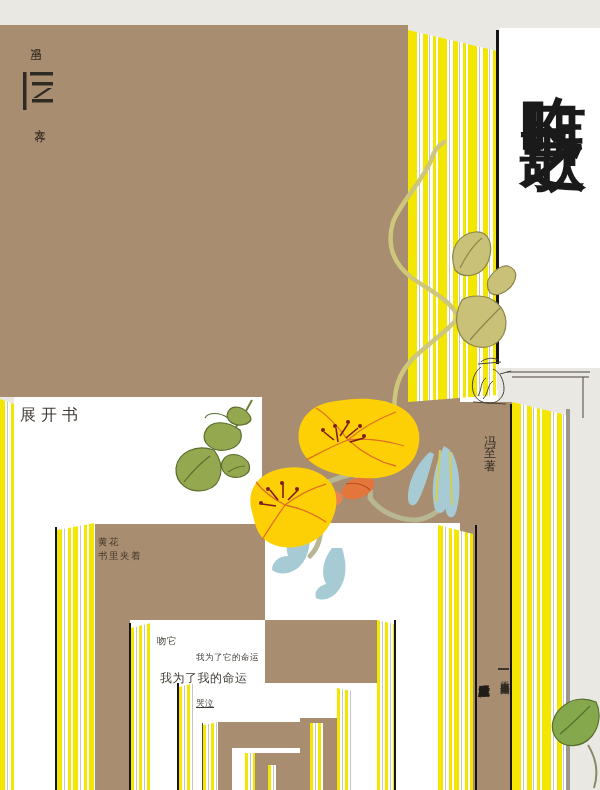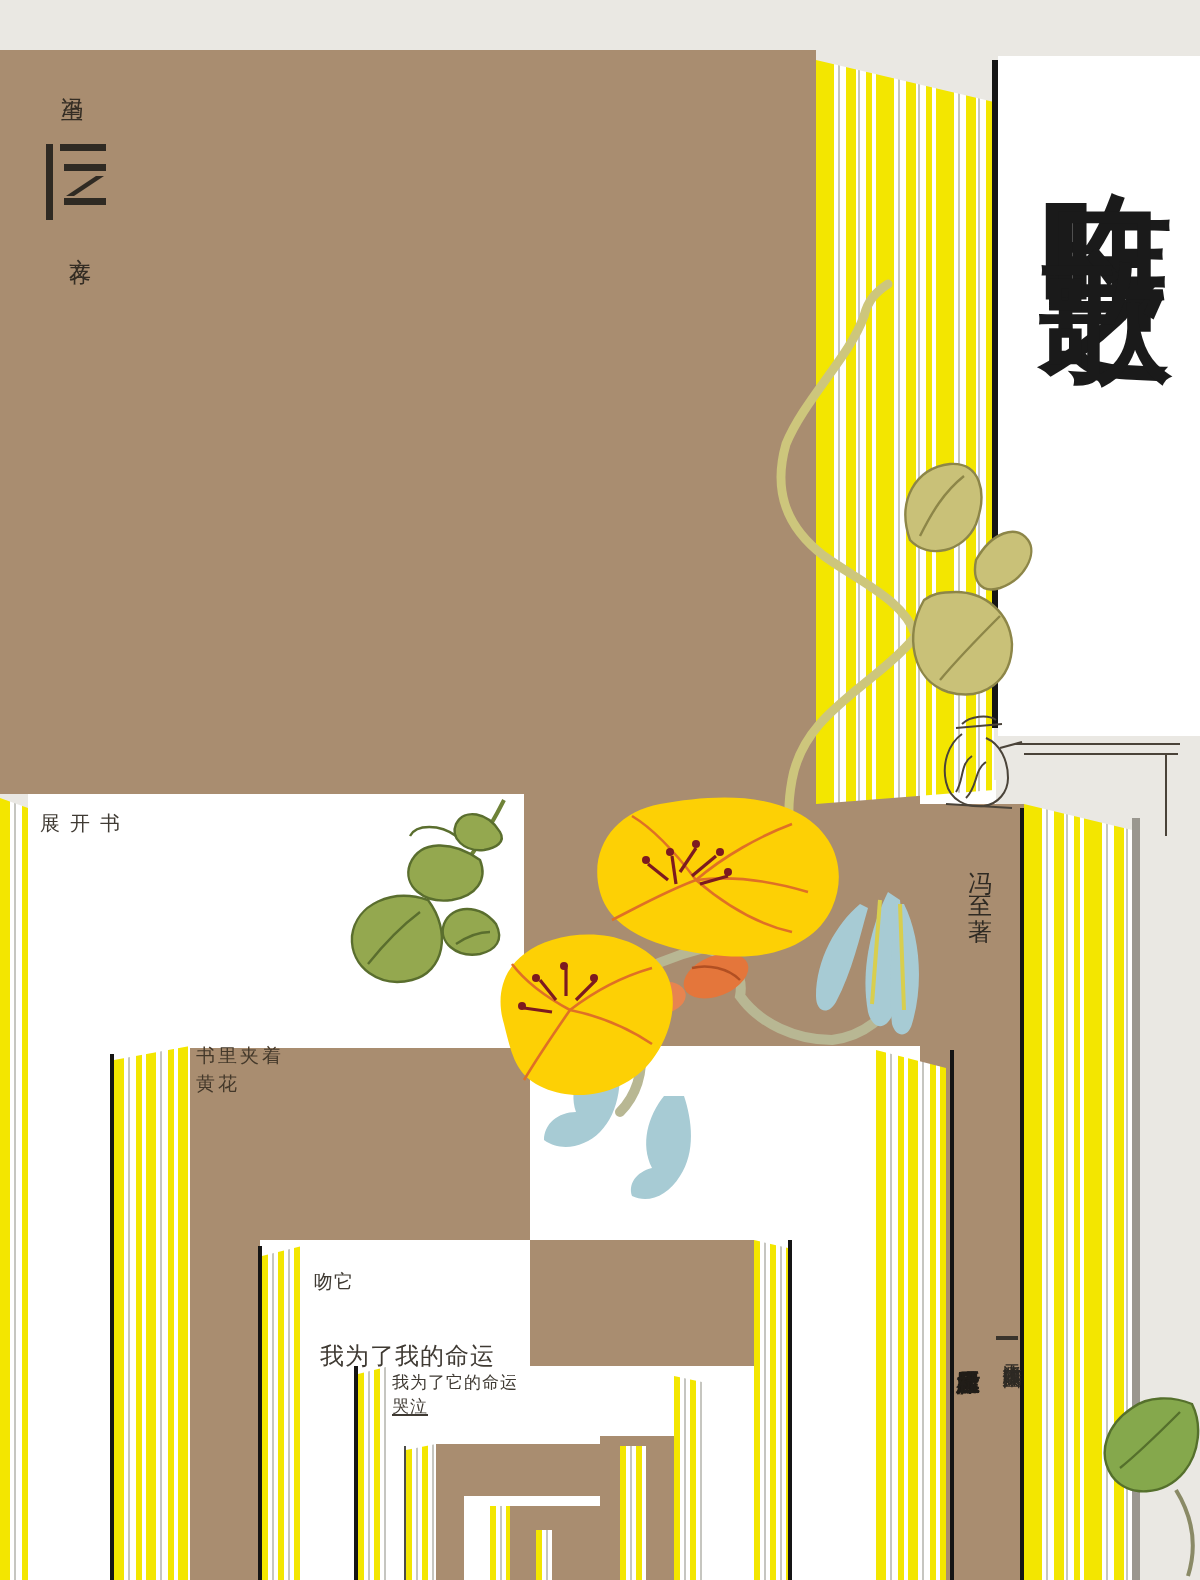--- a/index.html
+++ b/index.html
@@ -61,26 +61,26 @@
   .ln-gray{left:566px;top:409px;width:4px;height:381px;background:#9a978f;}
 
   
   .vtext{writing-mode:vertical-rl;text-orientation:upright;white-space:nowrap;}
   .title-txt{left:521px;top:43px;font-family:"DejaVu Serif","Liberation Serif",serif;
              font-size:66px;font-weight:bold;color:#1a1a1a;letter-spacing:12px;line-height:1;z-index:40;}
   .colo-author{left:27px;top:40px;font-size:11px;color:#342d24;letter-spacing:2px;}
   .colo-series{left:31px;top:120px;font-size:11px;color:#342d24;letter-spacing:3px;}
   .author-col{left:481px;top:426px;font-size:12px;color:#2f2a23;letter-spacing:12px;z-index:30;}
   .cap{color:#3f3a33;z-index:30;}
-  .cap-open{left:20px;top:405px;font-size:10px;letter-spacing:5px;text-align:right;}
-  .cap-1a{left:98px;top:522px;font-size:9.5px;letter-spacing:1.5px;color:#43382a;}
+  .cap-open{left:20px;top:405px;font-size:16px;letter-spacing:5px;text-align:right;}
+  .cap-1a{left:98px;top:550px;font-size:9.5px;letter-spacing:1.5px;color:#43382a;}
   .cap-1b{left:98px;top:536px;font-size:9.5px;letter-spacing:1.5px;color:#43382a;}
   .cap-2a{left:160px;top:622px;font-size:12px;letter-spacing:0.5px;margin-top:48px;}
   .cap-2b{left:157px;top:635px;font-size:9.5px;letter-spacing:0.5px;}
-  .cap-3a{left:196px;top:686px;font-size:8.5px;letter-spacing:0.5px;font-family:Liberation Mono, monospace;}
+  .cap-3a{left:196px;top:652px;font-size:8.5px;letter-spacing:0.5px;font-family:Liberation Mono, monospace;}
   .cap-3b{left:196px;top:698px;font-size:8.5px;letter-spacing:0.5px;text-decoration:underline;}
   .pub-group{left:498px;top:674px;font-size:9.5px;color:#2e2a24;letter-spacing:0.5px;z-index:30;}
   .pub-house{left:477px;top:676px;font-size:11.5px;font-weight:bold;color:#211d18;
              font-family:"DejaVu Serif","Liberation Serif",serif;transform:skewX(-5deg) rotate(-2deg);z-index:30;}
   .pub-tick{left:498px;top:668px;width:11px;height:2px;background:#3a342c;z-index:30;}
   .logo-box{left:23px;top:72px;width:30px;height:38px;}
   .florals{left:0;top:0;z-index:20;pointer-events:none;}
 </style>
 </head>
 <body>

